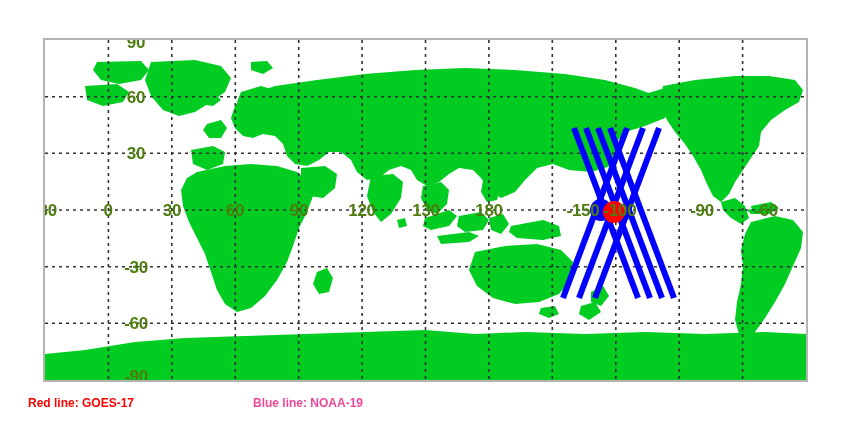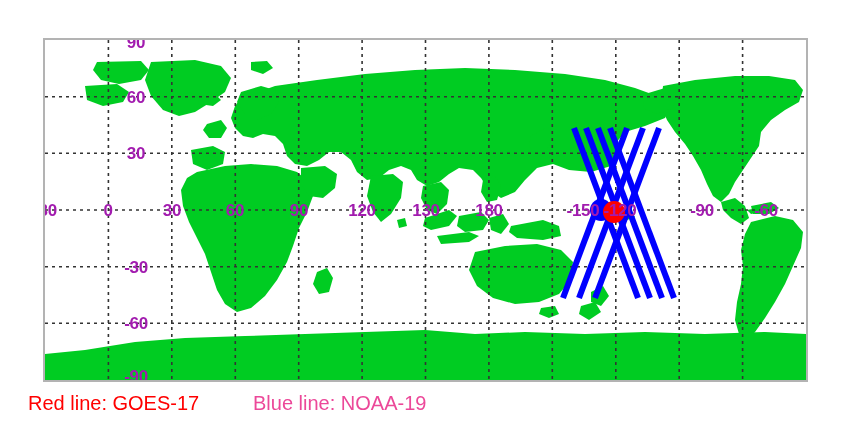--- a/index.html
+++ b/index.html
@@ -15,33 +15,33 @@
     position:absolute;left:43px;top:38px;width:765px;height:344px;
     background:#ffffff;border:2px solid #b3b3b3;box-sizing:border-box;
     overflow:hidden;
   }
   #map-svg{position:absolute;left:0;top:0;width:761px;height:340px;display:block;}
 
   
   .axis-label{
     position:absolute;
     font-family:"Liberation Sans",sans-serif;
-    font-weight:bold;font-size:17px;color:#a21caf;
+    font-weight:bold;font-size:17px;color:#4d7c0f;
     white-space:nowrap;line-height:1;
     letter-spacing:-0.3px;
   }
   .lon-label{transform:translate(-50%,-50%);}
   .lat-label{transform:translate(-50%,-50%);}
 
   
   #caption{position:absolute;left:0;top:388px;width:850px;height:37px;}
   .cap{
     position:absolute;top:0;
     font-family:"Liberation Sans",sans-serif;
-    font-weight:normal;font-size:20px;line-height:30px;white-space:nowrap;
+    font-weight:bold;font-size:12px;line-height:30px;white-space:nowrap;
   }
   #cap-red{left:28px;color:#ff0000;}
   #cap-blue{left:253px;color:#ec4899;}
   #cap-epoch{left:455px;color:#000000;}
 </style>
 </head>
 <body>
 
 <div id="stage">
 
@@ -161,21 +161,21 @@
 
     <div class="axis-label lon-label" style="left:0px;top:170px;">-30</div>
     <div class="axis-label lon-label" style="left:63px;top:170px;">0</div>
     <div class="axis-label lon-label" style="left:127px;top:170px;">30</div>
     <div class="axis-label lon-label" style="left:190px;top:170px;">60</div>
     <div class="axis-label lon-label" style="left:254px;top:170px;">90</div>
     <div class="axis-label lon-label" style="left:317px;top:170px;">120</div>
     <div class="axis-label lon-label" style="left:381px;top:170px;">130</div>
     <div class="axis-label lon-label" style="left:444px;top:170px;">180</div>
     <div class="axis-label lon-label" style="left:508px;top:170px;margin-left:30px;">-150</div>
-    <div class="axis-label lon-label" style="left:575px;top:170px;">-120</div>
+    <div class="axis-label lon-label" style="left:575px;top:170px;">-100</div>
     <div class="axis-label lon-label" style="left:657px;top:170px;">-90</div>
     <div class="axis-label lon-label" style="left:721px;top:170px;">-60</div>
 
     <div class="axis-label lat-label" style="left:91px;top:2px;">90</div>
     <div class="axis-label lat-label" style="left:91px;top:57px;">60</div>
     <div class="axis-label lat-label" style="left:91px;top:113px;">30</div>
     <div class="axis-label lat-label" style="left:91px;top:227px;">-30</div>
     <div class="axis-label lat-label" style="left:91px;top:283px;">-60</div>
     <div class="axis-label lat-label" style="left:91px;top:336px;">-90</div>
   </div>

